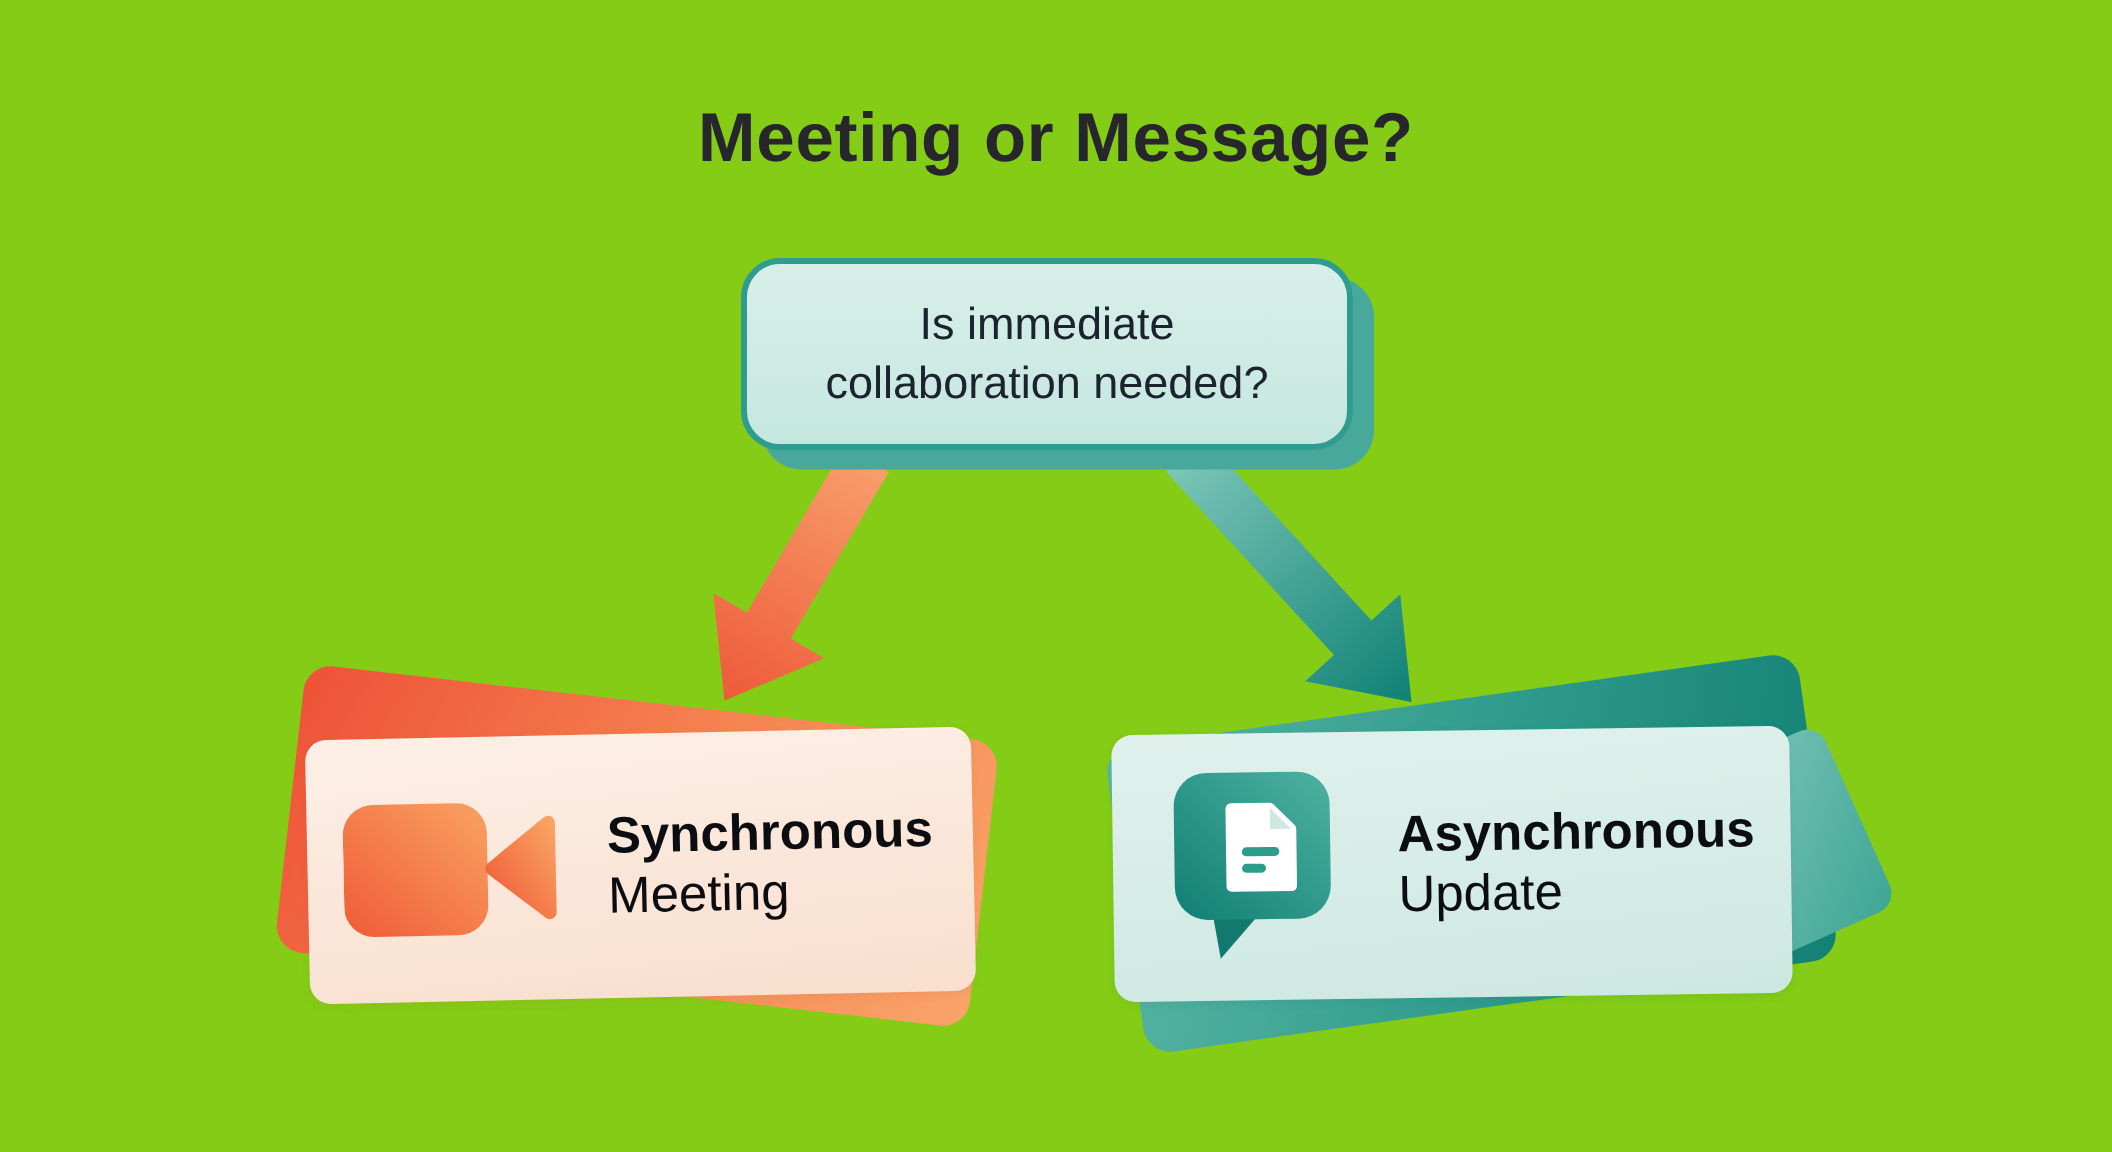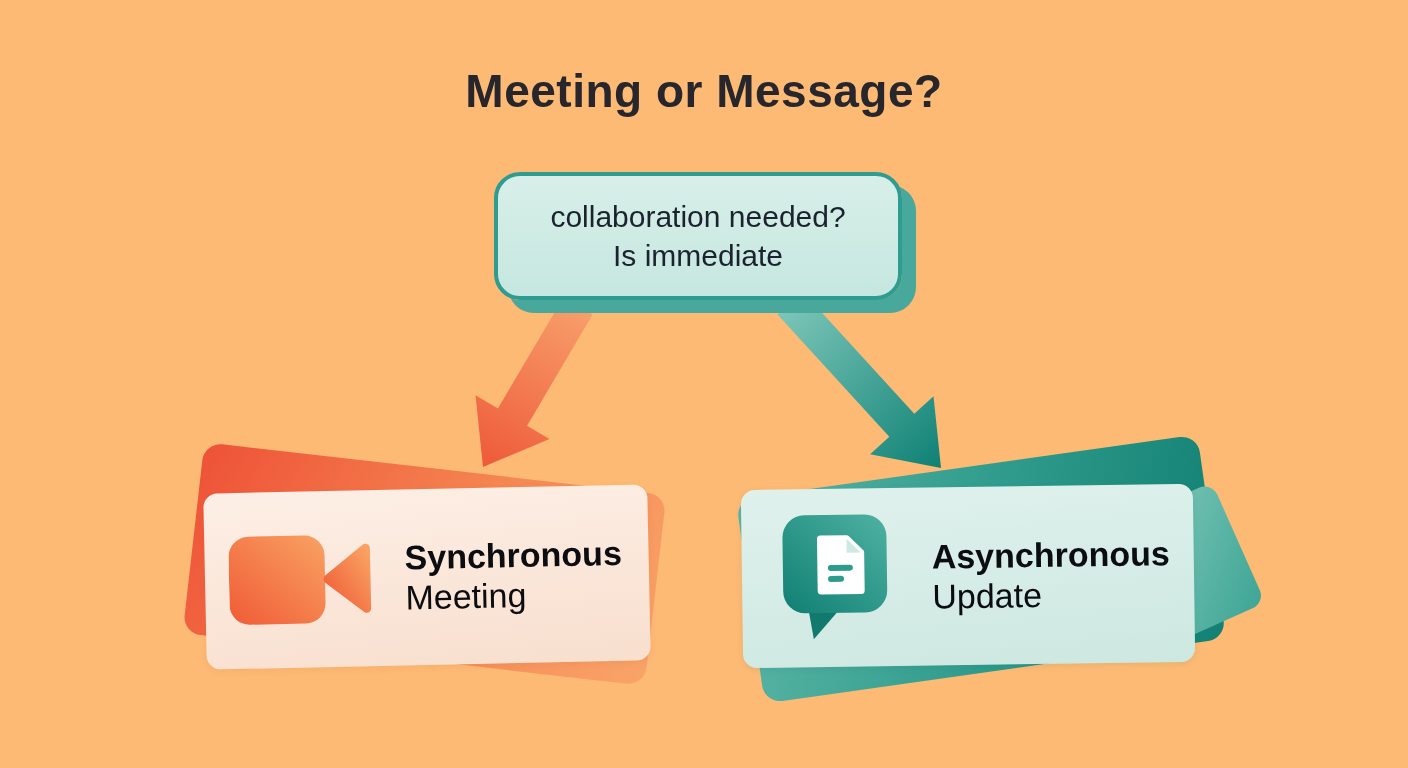--- a/index.html
+++ b/index.html
@@ -1,21 +1,21 @@
 <!DOCTYPE html>
 <html><head>
 <meta charset="utf-8">
 <style>
   * { margin:0; padding:0; box-sizing:border-box; }
   html,body { background:#ffffff; }
   body { font-family:"Liberation Sans","DejaVu Sans",sans-serif; }
 
   .stage {
     position:relative; width:1408px; height:768px;
-    background:#fdba74; overflow:hidden; margin:0 auto;
+    background:#84cc16; overflow:hidden; margin:0 auto;
   }
 
   
   .page-title {
     position:absolute; top:64px; left:0; width:100%;
     text-align:center; font-size:46px; font-weight:700;
     color:#26262c; letter-spacing:.5px;
   }
 
   
@@ -93,22 +93,22 @@
       <linearGradient id="gradArrowTeal" gradientUnits="userSpaceOnUse" x1="790" y1="303" x2="941" y2="468">
         <stop offset="0" stop-color="#7cc6b8"></stop>
         <stop offset="1" stop-color="#0e8175"></stop>
       </linearGradient>
     </defs>
     <polygon points="563.4,297.4 497.9,408.5 475.5,395.3 483,467 549.5,438.9 527.1,425.7 592.6,314.6" fill="url(#gradArrowOrange)"></polygon>
     <polygon points="777.5,314.5 889.3,436.7 870.1,454.2 941,468 933.5,396.2 914.3,413.7 802.5,291.5" fill="url(#gradArrowTeal)"></polygon>
   </svg>
 
   <div class="decision-box">
+    <div class="decision-line">Is immediate</div>
     <div class="decision-line">collaboration needed?</div>
-    <div class="decision-line">Is immediate</div>
   </div>
 
   <div class="back-card orange"></div>
   <div class="front-card peach">
     <svg class="card-icon" width="150" height="110" viewBox="0 0 150 110">
       <defs>
         <linearGradient id="gradCam" x1="1" y1="0" x2="0" y2="1">
           <stop offset="0" stop-color="#f9a263"></stop>
           <stop offset="1" stop-color="#f05b36"></stop>
         </linearGradient>

